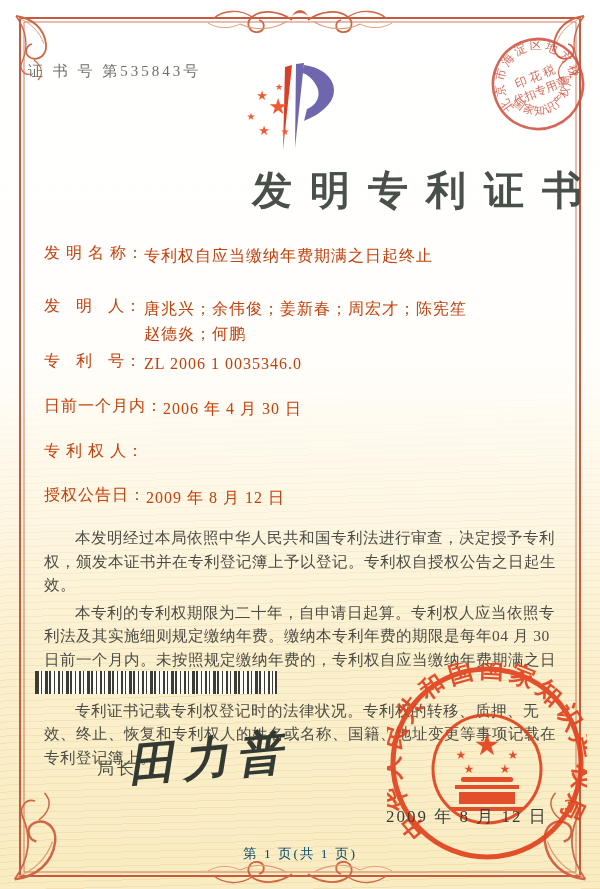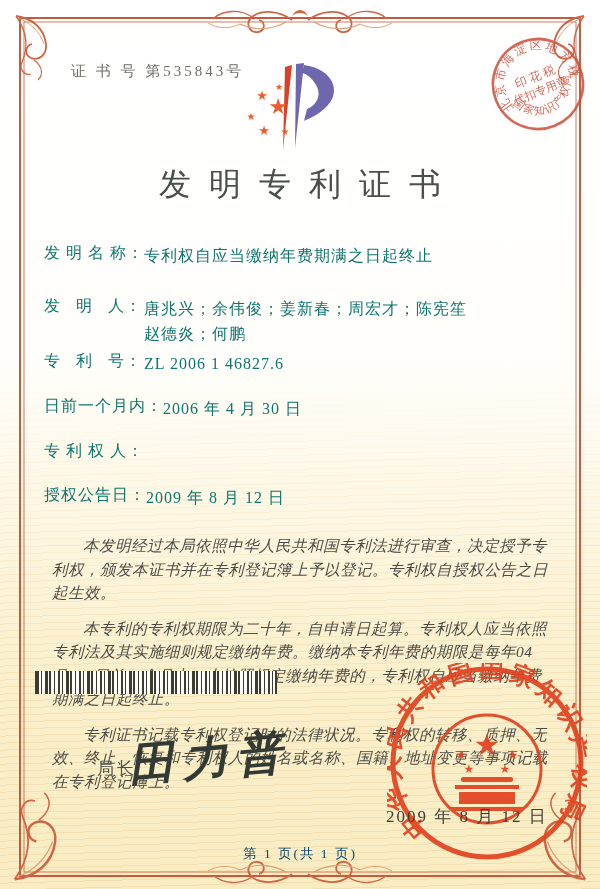--- a/index.html
+++ b/index.html
@@ -12,30 +12,30 @@
     position:absolute;inset:0;
     background:linear-gradient(180deg,#ffffff 0%,#fffefb 40%,#fdf6e2 58%,#fbf0cd 75%,#f9ecc2 100%);
   }
   .paper-lines{
     position:absolute;inset:0;
     background:repeating-linear-gradient(-1.5deg,rgba(216,166,92,0.18) 0 1px,transparent 1px 7px);
     -webkit-mask-image:linear-gradient(180deg,transparent 0 42%,rgba(0,0,0,.55) 62%,#000 80%);
     mask-image:linear-gradient(180deg,transparent 0 42%,rgba(0,0,0,.55) 62%,#000 80%);
   }
   .abs{position:absolute;}
-  .cert-no{left:28px;top:62px;font-size:15px;letter-spacing:3px;color:#6e6e68;margin-left:43px;}
-  .title{left:0;right:0;top:163px;text-align:center;font-size:32px;font-weight:400;
+  .cert-no{left:28px;top:62px;font-size:15px;letter-spacing:3px;color:#6e6e68;}
+  .title{left:0;right:0;top:163px;text-align:right;font-size:40px;font-weight:700;
          letter-spacing:18px;text-indent:18px;color:#49504a;}
-  .f-row{position:absolute;left:44px;right:34px;display:flex;font-size:16px;color:#0f766e;letter-spacing:1px;}
+  .f-row{position:absolute;left:44px;right:34px;display:flex;font-size:16px;color:#c2410c;letter-spacing:1px;}
   .f-label{flex:0 0 100px;white-space:pre;}
   .f-value{flex:1;line-height:25px;}
   .r-name{top:243px}.r-inv{top:296px}.r-pno{top:351px}.r-fdate{top:396px}.r-pat{top:441px}.r-gdate{top:485px}
   .body-text{left:40px;right:36px;top:522px;color:#4c4c46;}
-  .body-text p{margin:12px;font-size:15.5px;line-height:23.5px;text-indent:2em;
-               font-style:italic;letter-spacing:.5px;}
+  .body-text p{margin:4px;font-size:15.5px;line-height:23.5px;text-indent:2em;
+               letter-spacing:.5px;}
   .barcode{left:35px;top:671px;width:238px;height:23px;
     background:repeating-linear-gradient(90deg,
       #3c3c33 0 2px,#fdfdf8 2px 4px,#3c3c33 4px 5px,#fdfdf8 5px 8px,
       #3c3c33 8px 11px,#fdfdf8 11px 12px,#3c3c33 12px 14px,#fdfdf8 14px 17px,
       #3c3c33 17px 18px,#fdfdf8 18px 21px);
     border-left:2px solid #3c3c33;border-right:2px solid #3c3c33;}
   .sig-title{left:84px;top:757px;font-size:17px;letter-spacing:3px;color:#4b514b;margin-left:13px;}
   .sig-name{left:128px;top:728px;font-size:46px;font-weight:700;font-style:italic;
             letter-spacing:8px;color:#333933;transform:rotate(-5deg);
             font-family:"DejaVu Serif","Liberation Serif",serif;}
@@ -126,21 +126,21 @@
 </div>
 <div class="f-row r-inv">
   <span class="f-label">发   明   人：</span>
   <span class="f-value">
     <div>唐兆兴；余伟俊；姜新春；周宏才；陈宪笙</div>
     <div>赵德炎；何鹏</div>
   </span>
 </div>
 <div class="f-row r-pno">
   <span class="f-label">专   利   号：</span>
-  <span class="f-value">ZL 2006 1 46827.6</span>
+  <span class="f-value">ZL 2006 1 0035346.0</span>
 </div>
 <div class="f-row r-fdate">
   <span class="f-label">日前一个月内：</span>
   <span class="f-value">2006 年 4 月 30 日</span>
 </div>
 <div class="f-row r-pat">
   <span class="f-label">专 利 权 人：</span>
 </div>
 <div class="f-row r-gdate">
   <span class="f-label">授权公告日：</span>

